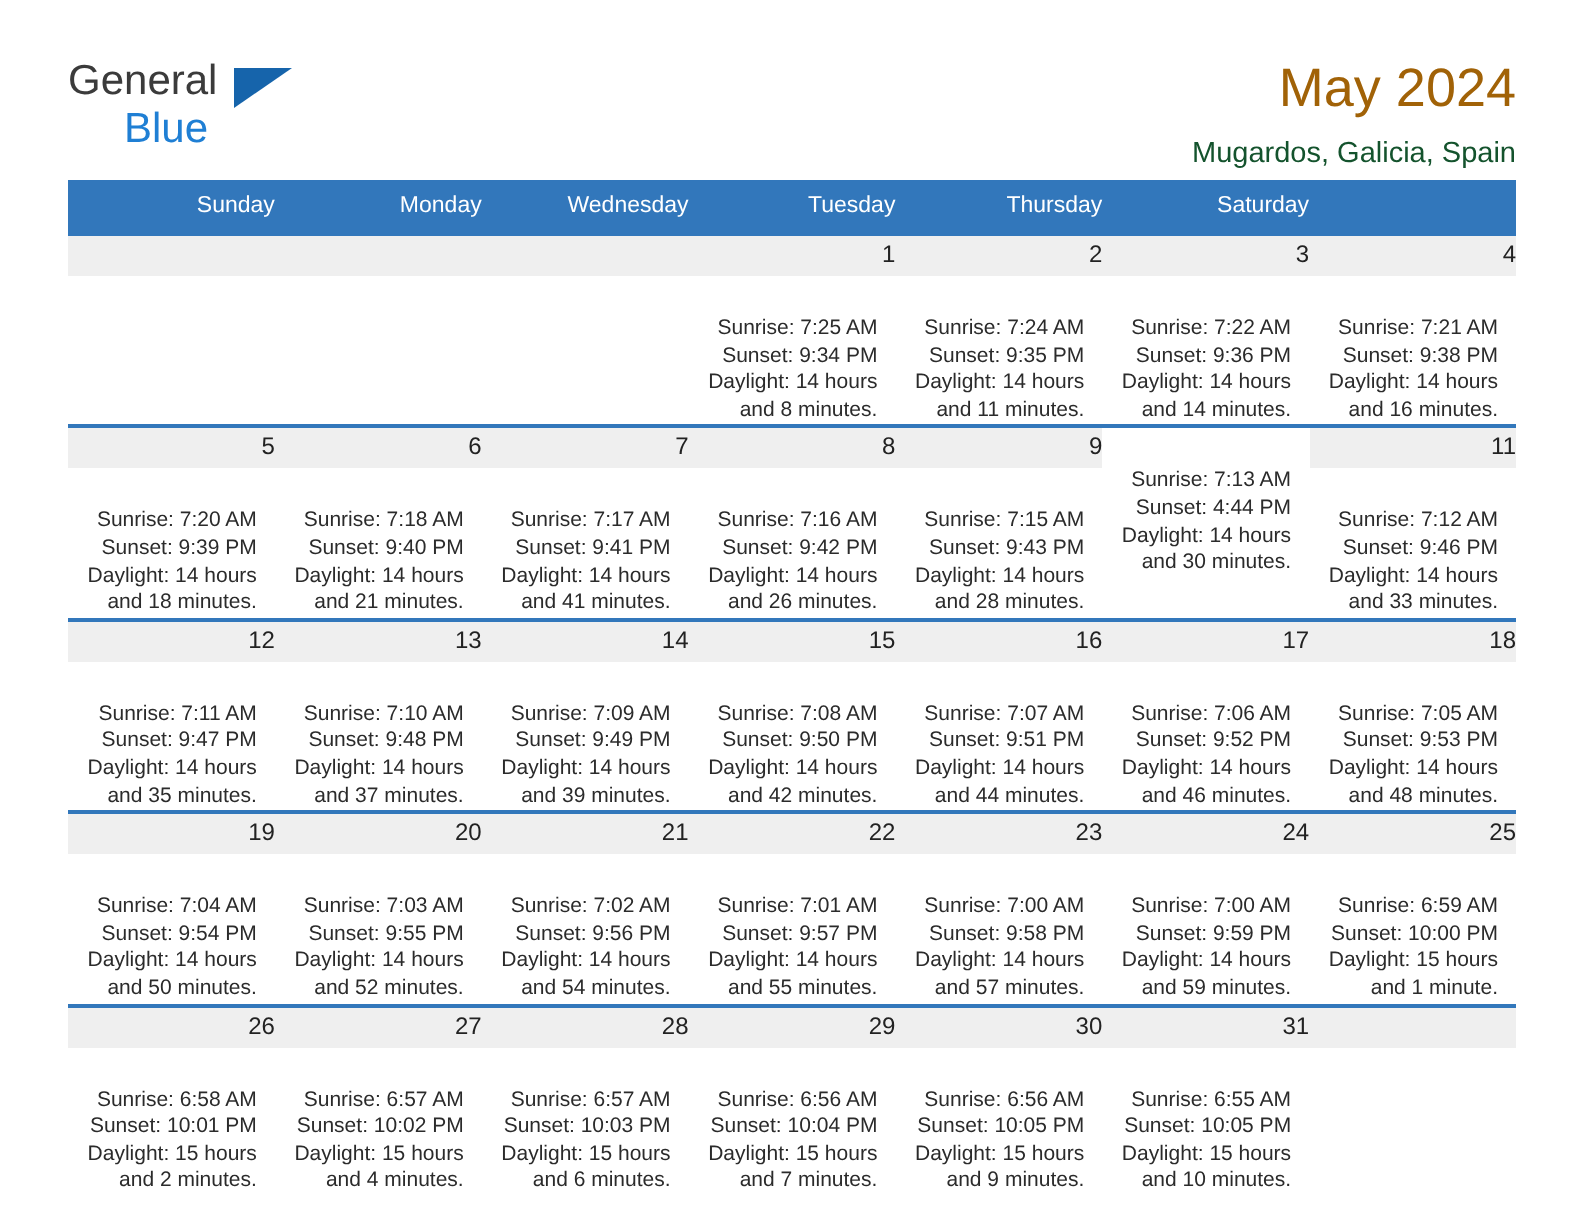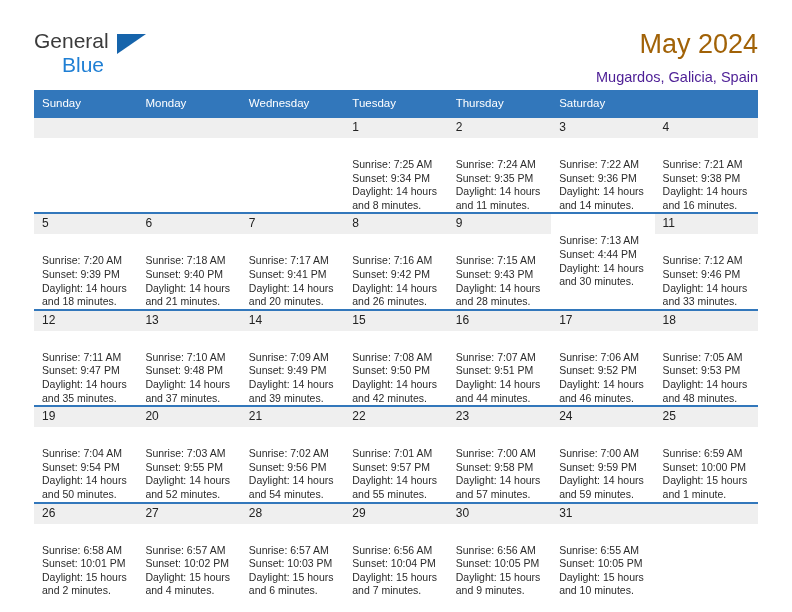--- a/index.html
+++ b/index.html
@@ -70,29 +70,30 @@
     padding-top: 0px;
   }
   .cal-title {
     font-size: 27px;
     color: #a16207;
     line-height: 32px;
     font-weight: normal;
   }
   .cal-subtitle {
     font-size: 14.5px;
-    color: #4c1d95;
+    color: #14532d;
     line-height: 20px;
     margin-top: 7px;
   }
 
   
   .calendar {
     margin: 14px 34px 0 34px;
     width: 724px;
+    text-align: right;
   }
 
   .weekdays {
     display: grid;
     grid-template-columns: repeat(7, 1fr);
     background: #3277bb;
   }
   .weekday {
     color: #ffffff;
     font-size: 11.5px;
@@ -253,21 +254,21 @@
             <div>Daylight: 14 hours</div>
             <div>and 21 minutes.</div>
           </div>
         </div>
       <div class="daycell">
           <div class="daynum">7</div>
           <div class="dayinfo">
             <div>Sunrise: 7:17 AM</div>
             <div>Sunset: 9:41 PM</div>
             <div>Daylight: 14 hours</div>
-            <div>and 20 minutes.</div>
+            <div>and 41 minutes.</div>
           </div>
         </div>
       <div class="daycell">
           <div class="daynum">8</div>
           <div class="dayinfo">
             <div>Sunrise: 7:16 AM</div>
             <div>Sunset: 9:42 PM</div>
             <div>Daylight: 14 hours</div>
             <div>and 26 minutes.</div>
           </div>

